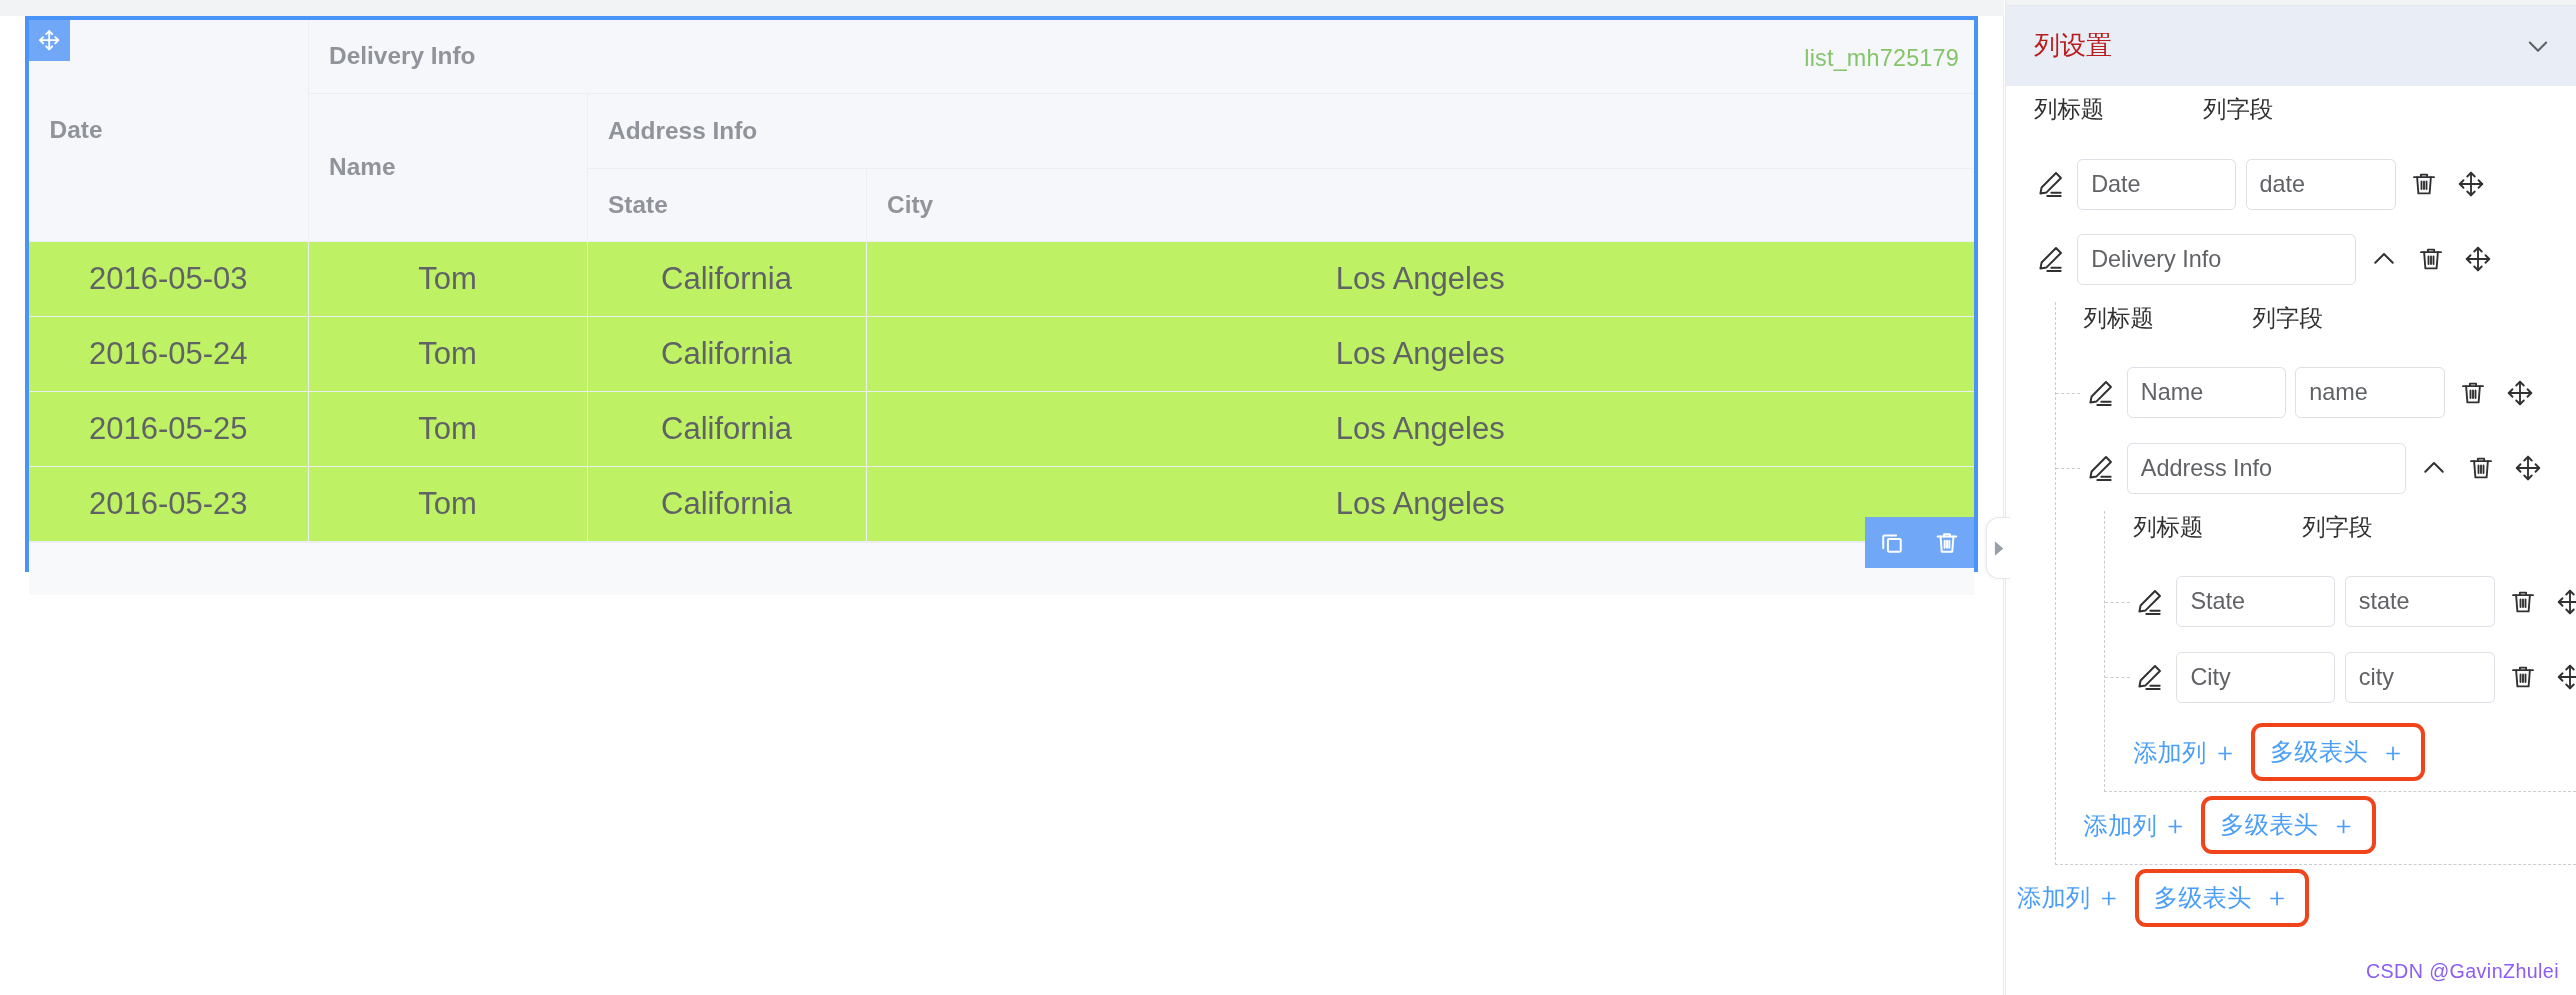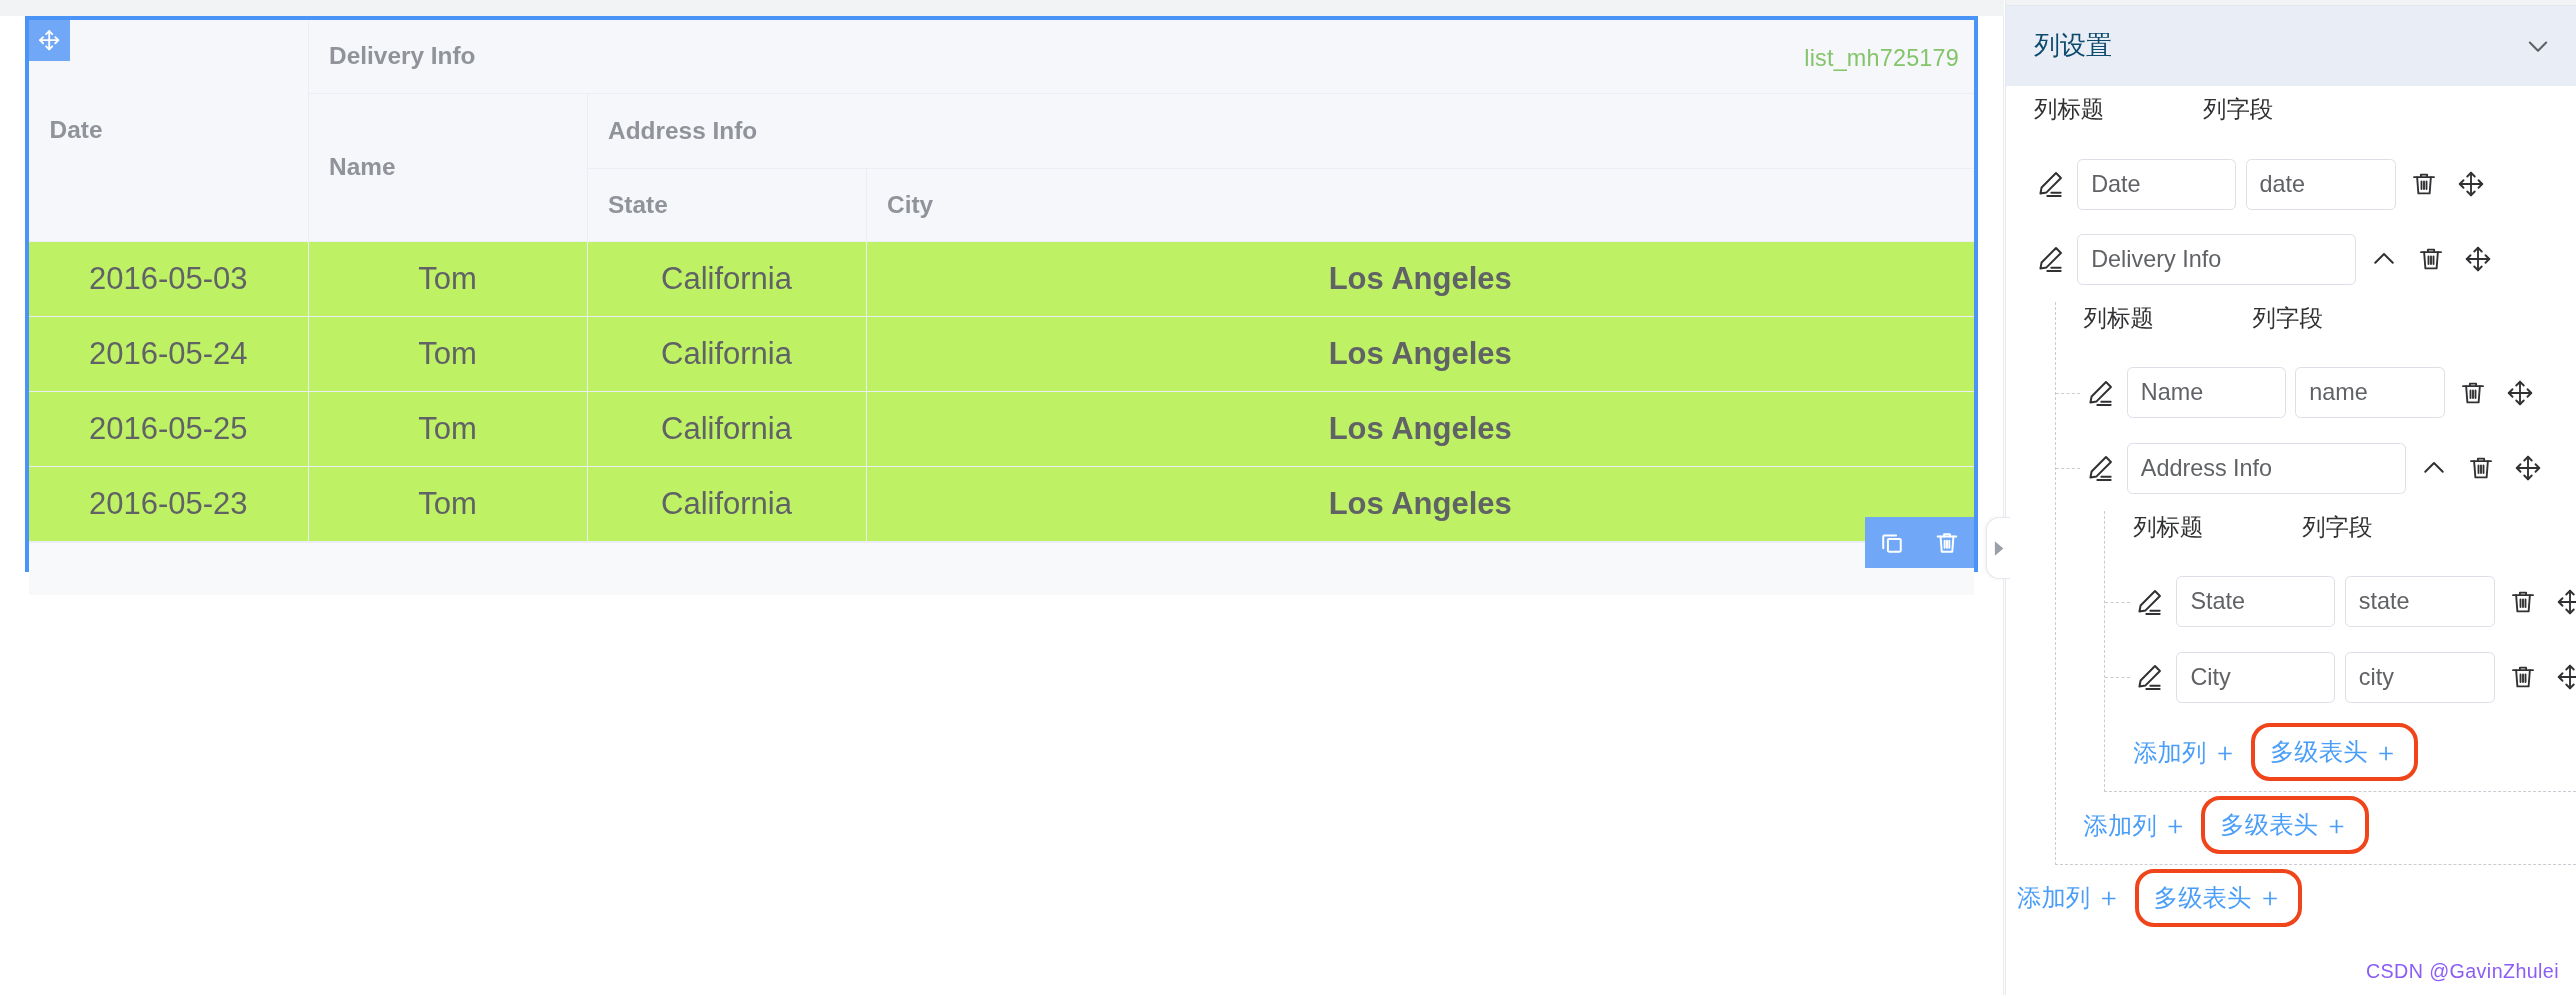--- a/index.html
+++ b/index.html
@@ -68,21 +68,21 @@
     color: #606266;
     font-size: 31px;
     height: 75px;
     padding: 0 20.6px;
     border-bottom: 0.9px solid #ebeef5;
     border-right: 0.9px solid #ebeef5;
     text-align: center;
     vertical-align: middle;
     background: #bef264;
   }
-  table.eltable td.noborder-r { border-right: none; font-weight: bold; }
+  table.eltable td.noborder-r { border-right: none; }
   .th-h1 { height: 73px; }
   .th-h2 { height: 75px; }
   .th-h3 { height: 73px; }
   .th-span2 { height: 148px; }
   .th-span3 { height: 221px; }
 
   #table-footer {
     height: 53px; background: #f8f9fb;
     border-top: 0.9px solid #ebeef5;
     position: relative;
@@ -123,21 +123,21 @@
     border-left: 0.9px solid #e4e7ed;
   }
   #panel-top-strip {
     height: 5.6px; background: #f2f3f5; border-bottom: 0.9px solid #e4e7ed;
   }
   #panel-header {
     height: 80px; background: #e9edf5;
     display: flex; align-items: center; justify-content: space-between;
     padding: 0 24.4px 0 28px;
   }
-  #panel-header .ph-title { font-size: 26px; color: #0c4a6e; }
+  #panel-header .ph-title { font-size: 26px; color: #b91c1c; }
   #panel-header .ph-chev svg { width: 28px; height: 28px; display:block; }
 
   #panel-body { padding: 0; position: relative; }
 
   .col-labels {
     display: flex; align-items: flex-start;
     font-size: 23.4px; color: #303133;
     height: 58px;
   }
   .col-labels .lbl-title { width: 169px; }
@@ -172,25 +172,26 @@
 
   .actions {
     display: flex; align-items: center; height: 66px;
     font-size: 24.4px; color: #4a9ef8;
   }
   .actions .add-col { cursor: pointer; white-space: nowrap; }
   .actions .plus { font-size: 26px; margin-left: 5.6px; }
   .actions .multi-wrap {
     margin-left: 13px;
     border: 4.7px solid #f0441a;
-    border-radius: 19px;
+    border-radius: 11px;
     padding: 7.5px 15px;
     background: #fff;
     display: flex; align-items: center;
     white-space: nowrap;
+    gap: 7px;
   }
 
   
   .group-l1 { padding-left: 28px; padding-top: 7.5px; }
   .nest {
     border-left: 1.9px dashed #c9ccd2;
     border-bottom: 1.9px dashed #c9ccd2;
     padding-left: 0; margin-left: 20.6px;
   }
   .nest-inner { padding-left: 28px; padding-bottom: 5.6px; }

